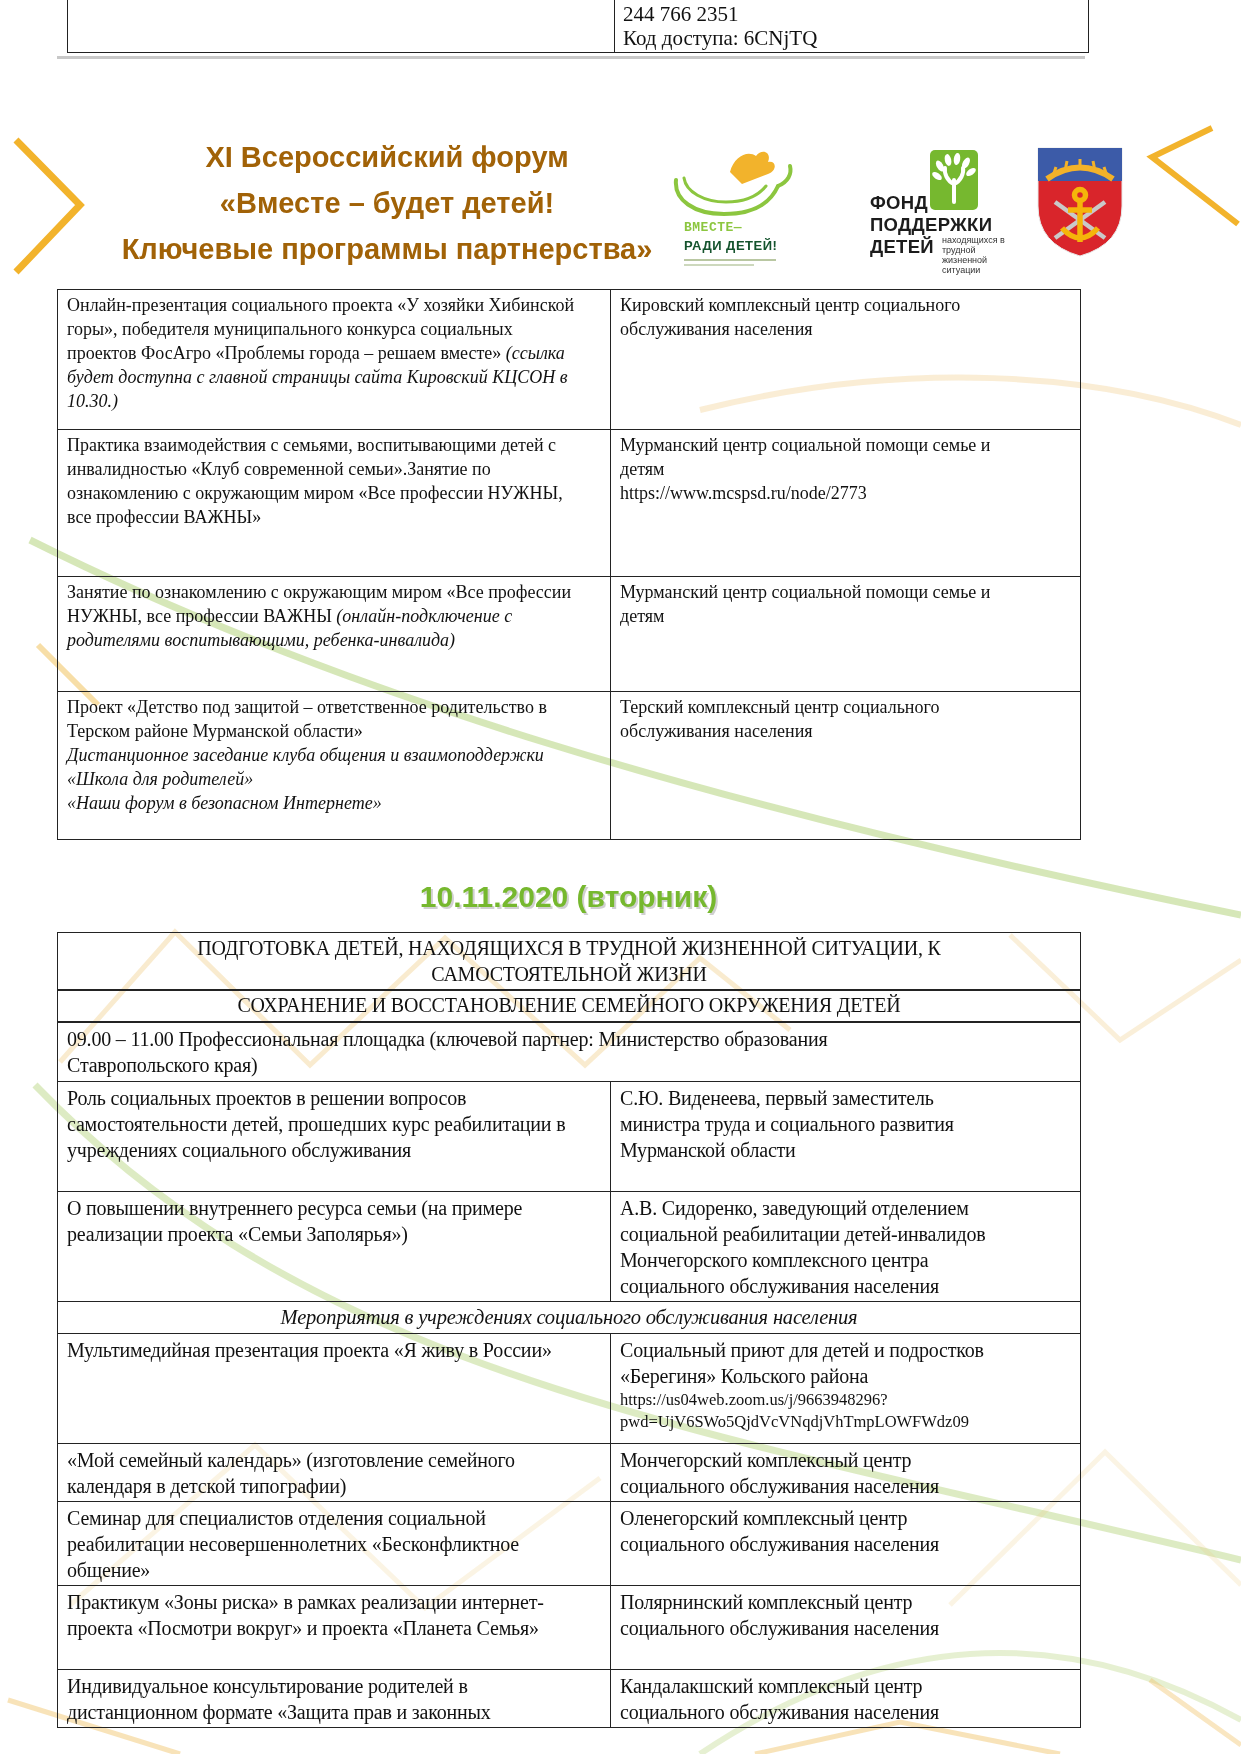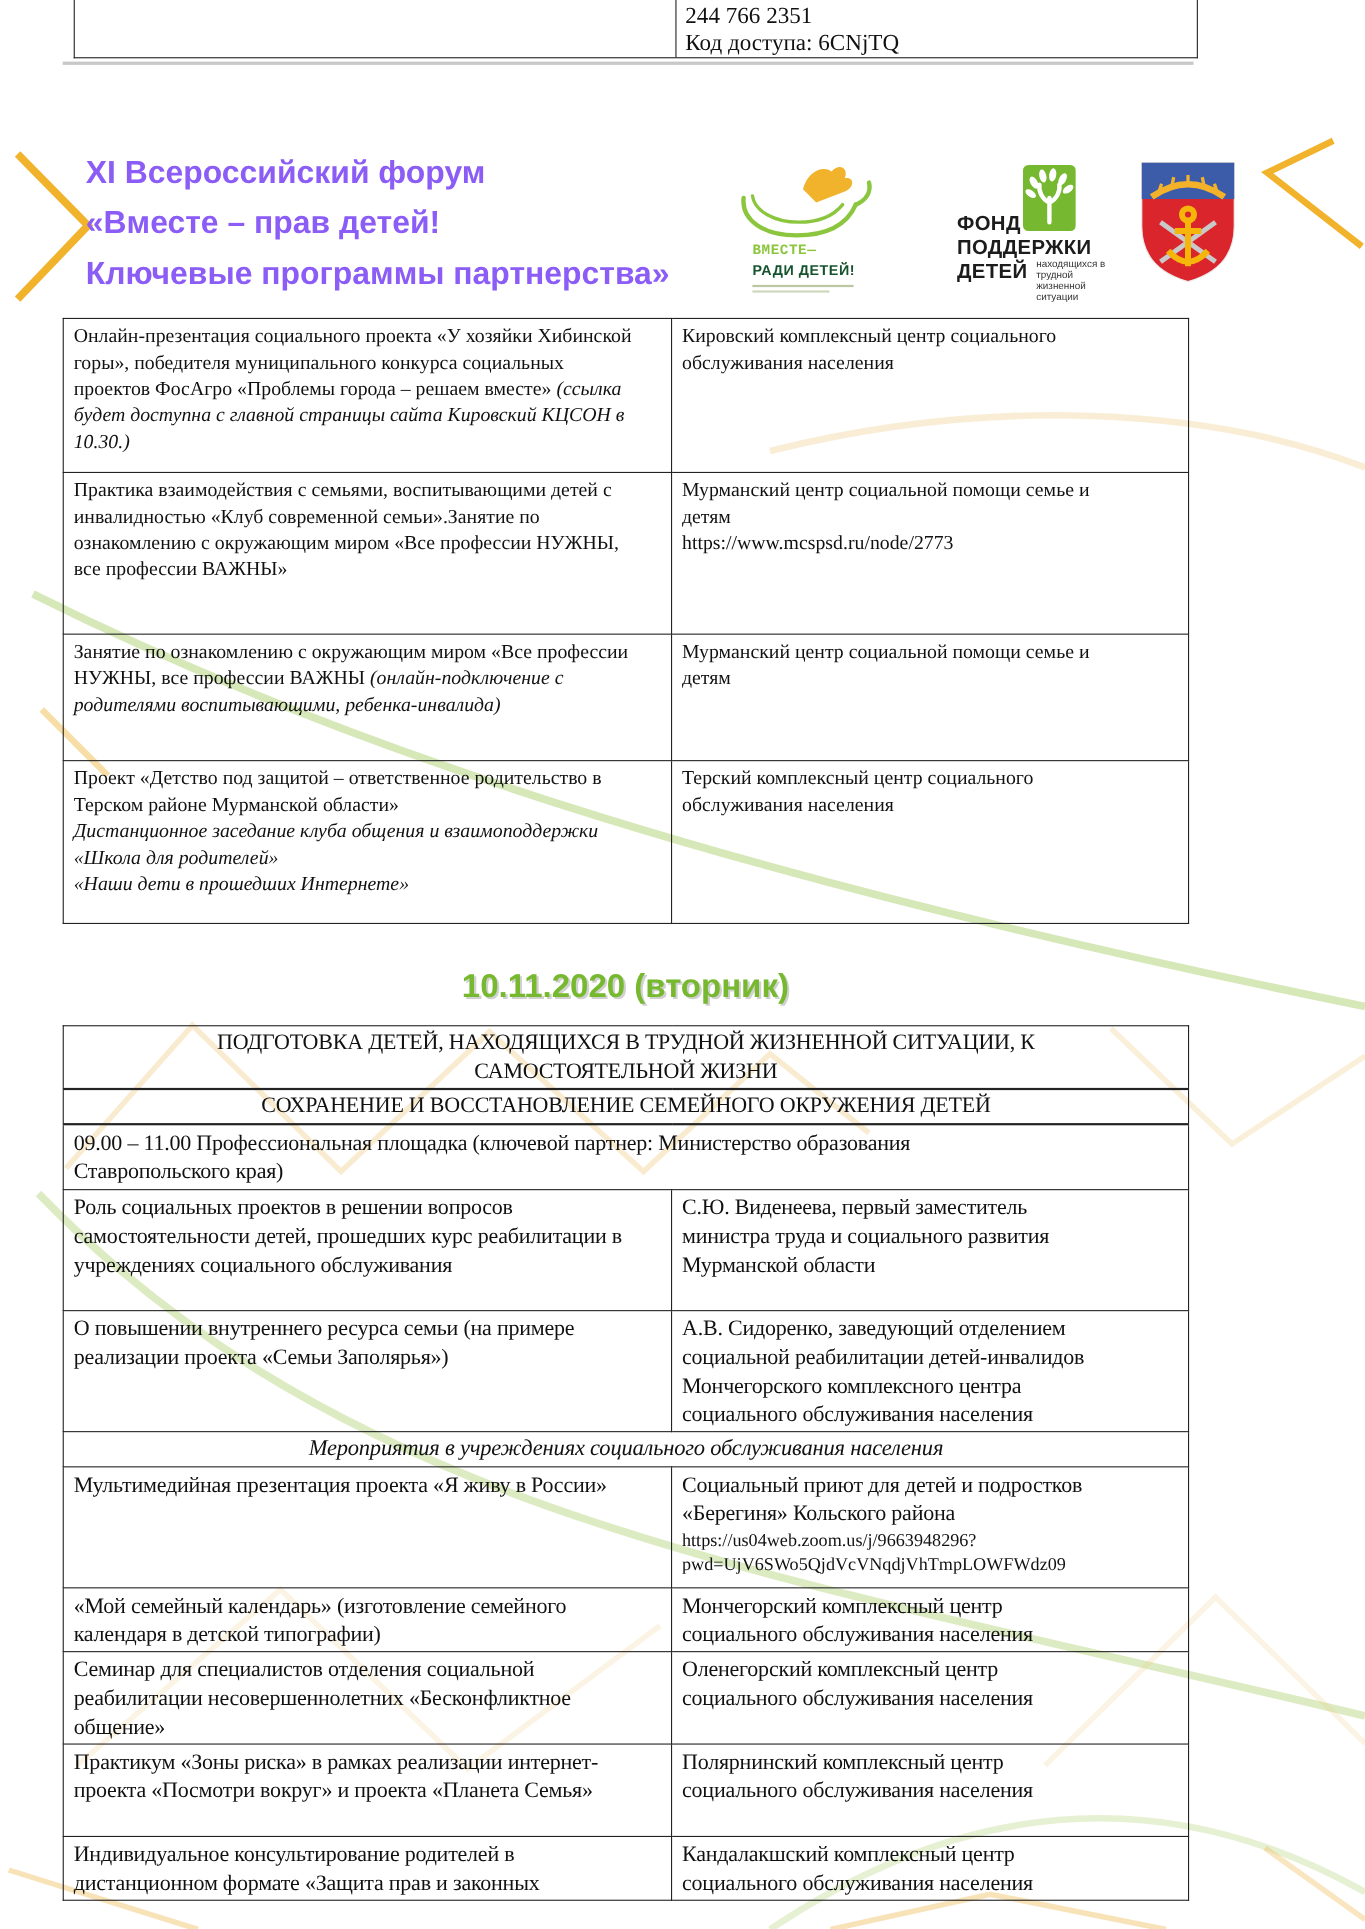--- a/index.html
+++ b/index.html
@@ -9,23 +9,23 @@
   .layer{position:absolute;inset:0;z-index:1}
 
   
   .toptbl{position:absolute;left:67px;top:0;width:1020px;height:52px;display:flex;
           border-left:1.6px solid #222;border-right:1.6px solid #222;border-bottom:1.6px solid #222}
   .toptbl .lcell{width:546px;border-right:1.4px solid #222}
   .toptbl .rcell{flex:1;padding:2px 0 0 8px;font-size:21px;line-height:24px}
   .grayline{position:absolute;left:57px;top:56px;width:1028px;height:3px;background:#9a9a9a;opacity:.55}
 
   
-  .title{position:absolute;left:78px;top:134px;width:618px;
+  .title{position:absolute;left:78px;top:134px;width:618px;text-align:center;
          font-family:"Liberation Sans","DejaVu Sans",sans-serif;font-weight:bold;
-         font-size:29px;line-height:46px;color:#8b5cf6}
+         font-size:29px;line-height:46px;color:#a16207}
 
   
   .logo-hand{position:absolute;left:668px;top:146px;width:135px;height:128px}
   .logo-hand .t1{position:absolute;left:16px;top:74px;font-family:Liberation Mono, monospace;
                  font-weight:bold;font-size:13px;color:#8cc63f;letter-spacing:.5px}
   .logo-hand .t2{position:absolute;left:16px;top:92px;font-family:"Liberation Sans",sans-serif;
                  font-weight:bold;font-size:13px;color:#14532d;letter-spacing:.5px}
   .logo-hand .bar1{position:absolute;left:16px;top:113px;width:92px;height:2px;background:#b9c7a2}
   .logo-hand .bar2{position:absolute;left:16px;top:118px;width:70px;height:2px;background:#cdd8bd}
 
@@ -90,21 +90,21 @@
       <div class="lcell"></div>
       <div class="rcell">
         <div>244 766 2351</div>
         <div>Код доступа: 6CNjTQ</div>
       </div>
     </div>
     <div class="grayline"></div>
 
     <div class="title">
       <div>XI Всероссийский форум</div>
-      <div>«Вместе – прав детей!</div>
+      <div>«Вместе – будет детей!</div>
       <div>Ключевые программы партнерства»</div>
     </div>
 
     <div class="logo-hand">
       <svg width="128" height="74" viewBox="0 0 128 74">
         <path d="M62 26 C66 10 80 4 88 10 C94 2 104 6 100 16 C108 14 110 24 100 28 L74 38 Z" fill="#f2b32c"></path>
         <path d="M8 34 C6 54 26 68 56 68 C84 68 102 58 110 40" fill="none" stroke="#8cc63f" stroke-width="4" stroke-linecap="round"></path>
         <path d="M16 32 C18 46 36 56 58 56 C76 56 90 50 98 40" fill="none" stroke="#8cc63f" stroke-width="3" stroke-linecap="round"></path>
         <path d="M110 40 C120 36 124 28 122 20" fill="none" stroke="#8cc63f" stroke-width="4" stroke-linecap="round"></path>
       </svg>
@@ -160,21 +160,21 @@
       </tr>
       <tr style="height:147px">
         <td><span>Практика взаимодействия с семьями, воспитывающими детей с инвалидностью «Клуб современной семьи».Занятие по ознакомлению с окружающим миром «Все профессии НУЖНЫ, все профессии ВАЖНЫ»</span></td>
         <td class="rt"><span>Мурманский центр социальной помощи семье и детям</span><span class="url">https://www.mcspsd.ru/node/2773</span></td>
       </tr>
       <tr style="height:115px">
         <td><span>Занятие по ознакомлению с окружающим миром «Все профессии НУЖНЫ, все профессии ВАЖНЫ </span><i>(онлайн-подключение с родителями воспитывающими, ребенка-инвалида)</i></td>
         <td class="rt"><span>Мурманский центр социальной помощи семье и детям</span></td>
       </tr>
       <tr style="height:148px">
-        <td><span>Проект «Детство под защитой – ответственное родительство в Терском районе Мурманской области»</span><i class="blk">Дистанционное заседание клуба общения и взаимоподдержки «Школа для родителей»</i><i class="blk">«Наши дети в прошедших Интернете»</i></td>
+        <td><span>Проект «Детство под защитой – ответственное родительство в Терском районе Мурманской области»</span><i class="blk">Дистанционное заседание клуба общения и взаимоподдержки «Школа для родителей»</i><i class="blk">«Наши форум в безопасном Интернете»</i></td>
         <td class="rt"><span>Терский комплексный центр социального обслуживания населения</span></td>
       </tr>
     </tbody>
       </table>
 
     <div class="date">10.11.2020 (вторник)</div>
 
     <table class="tbl" id="t2">
       <colgroup>
           <col style="width:553px">

